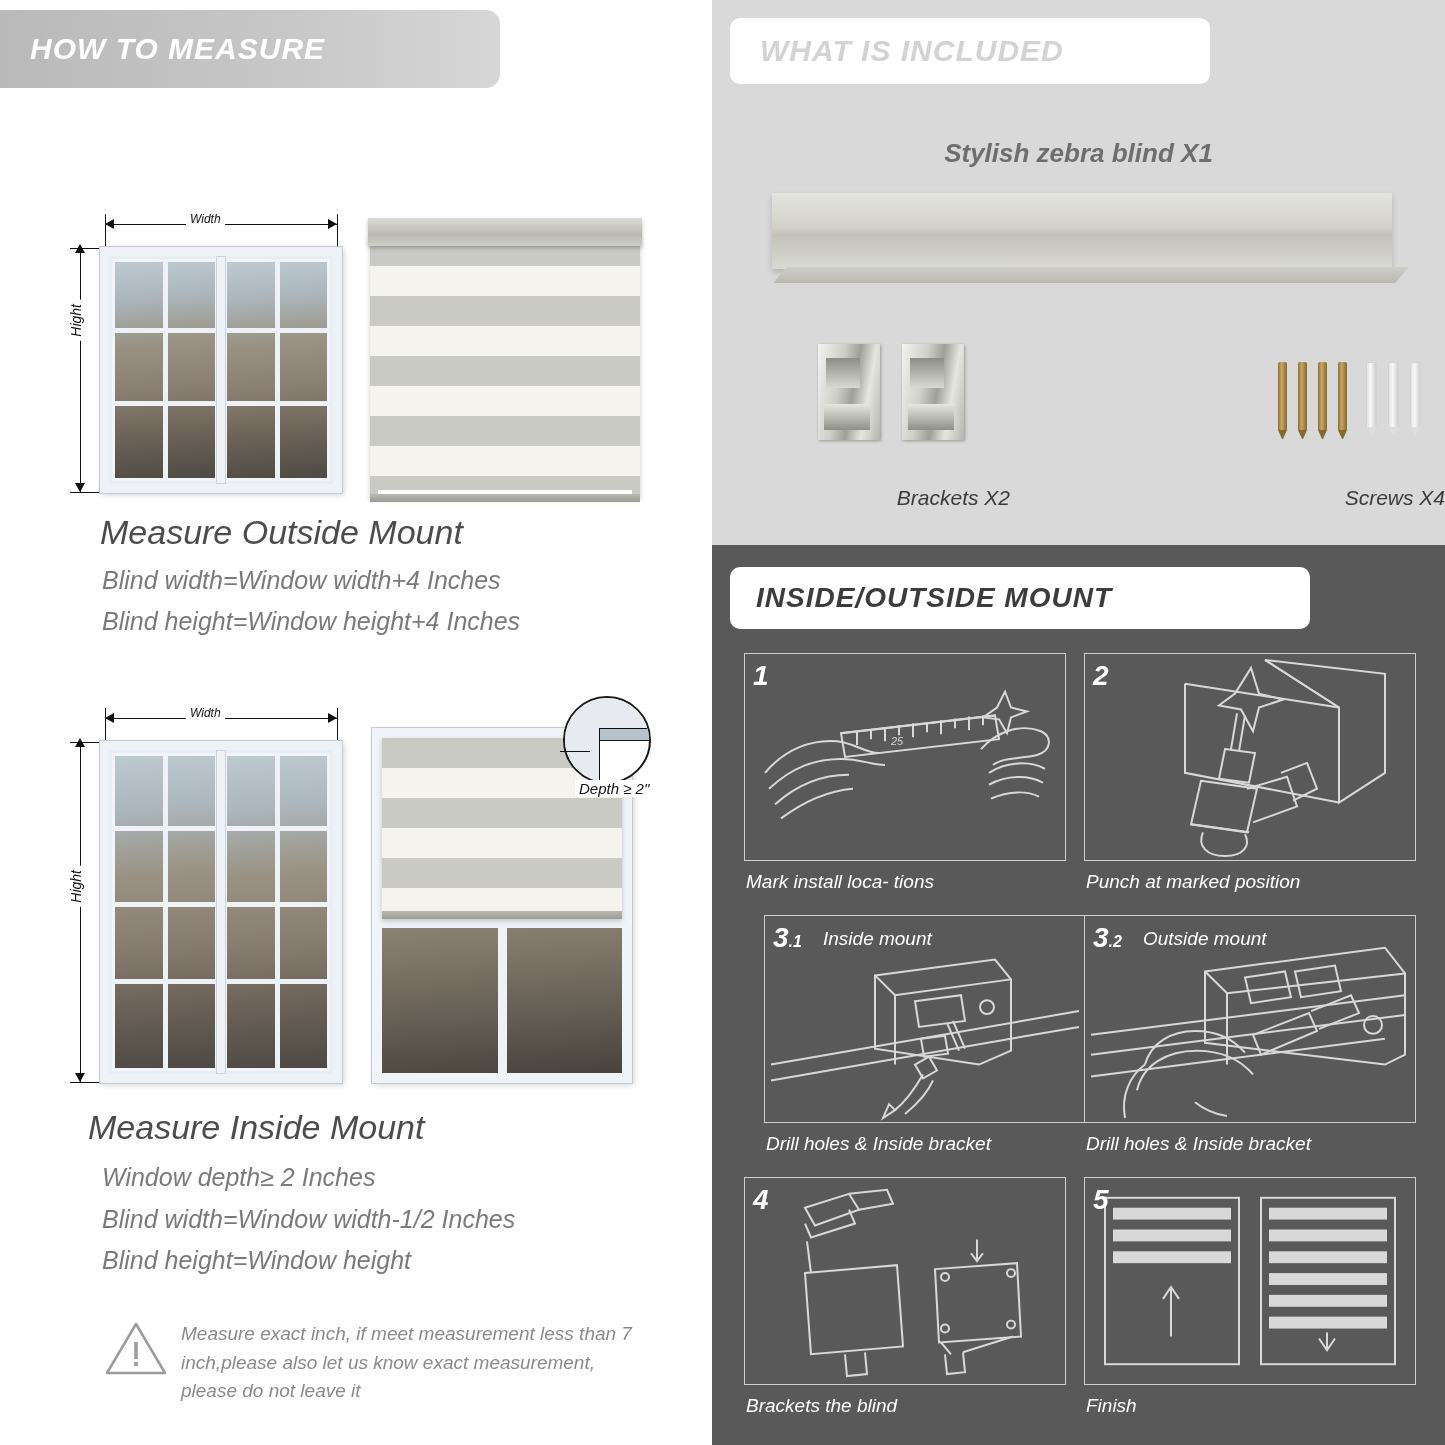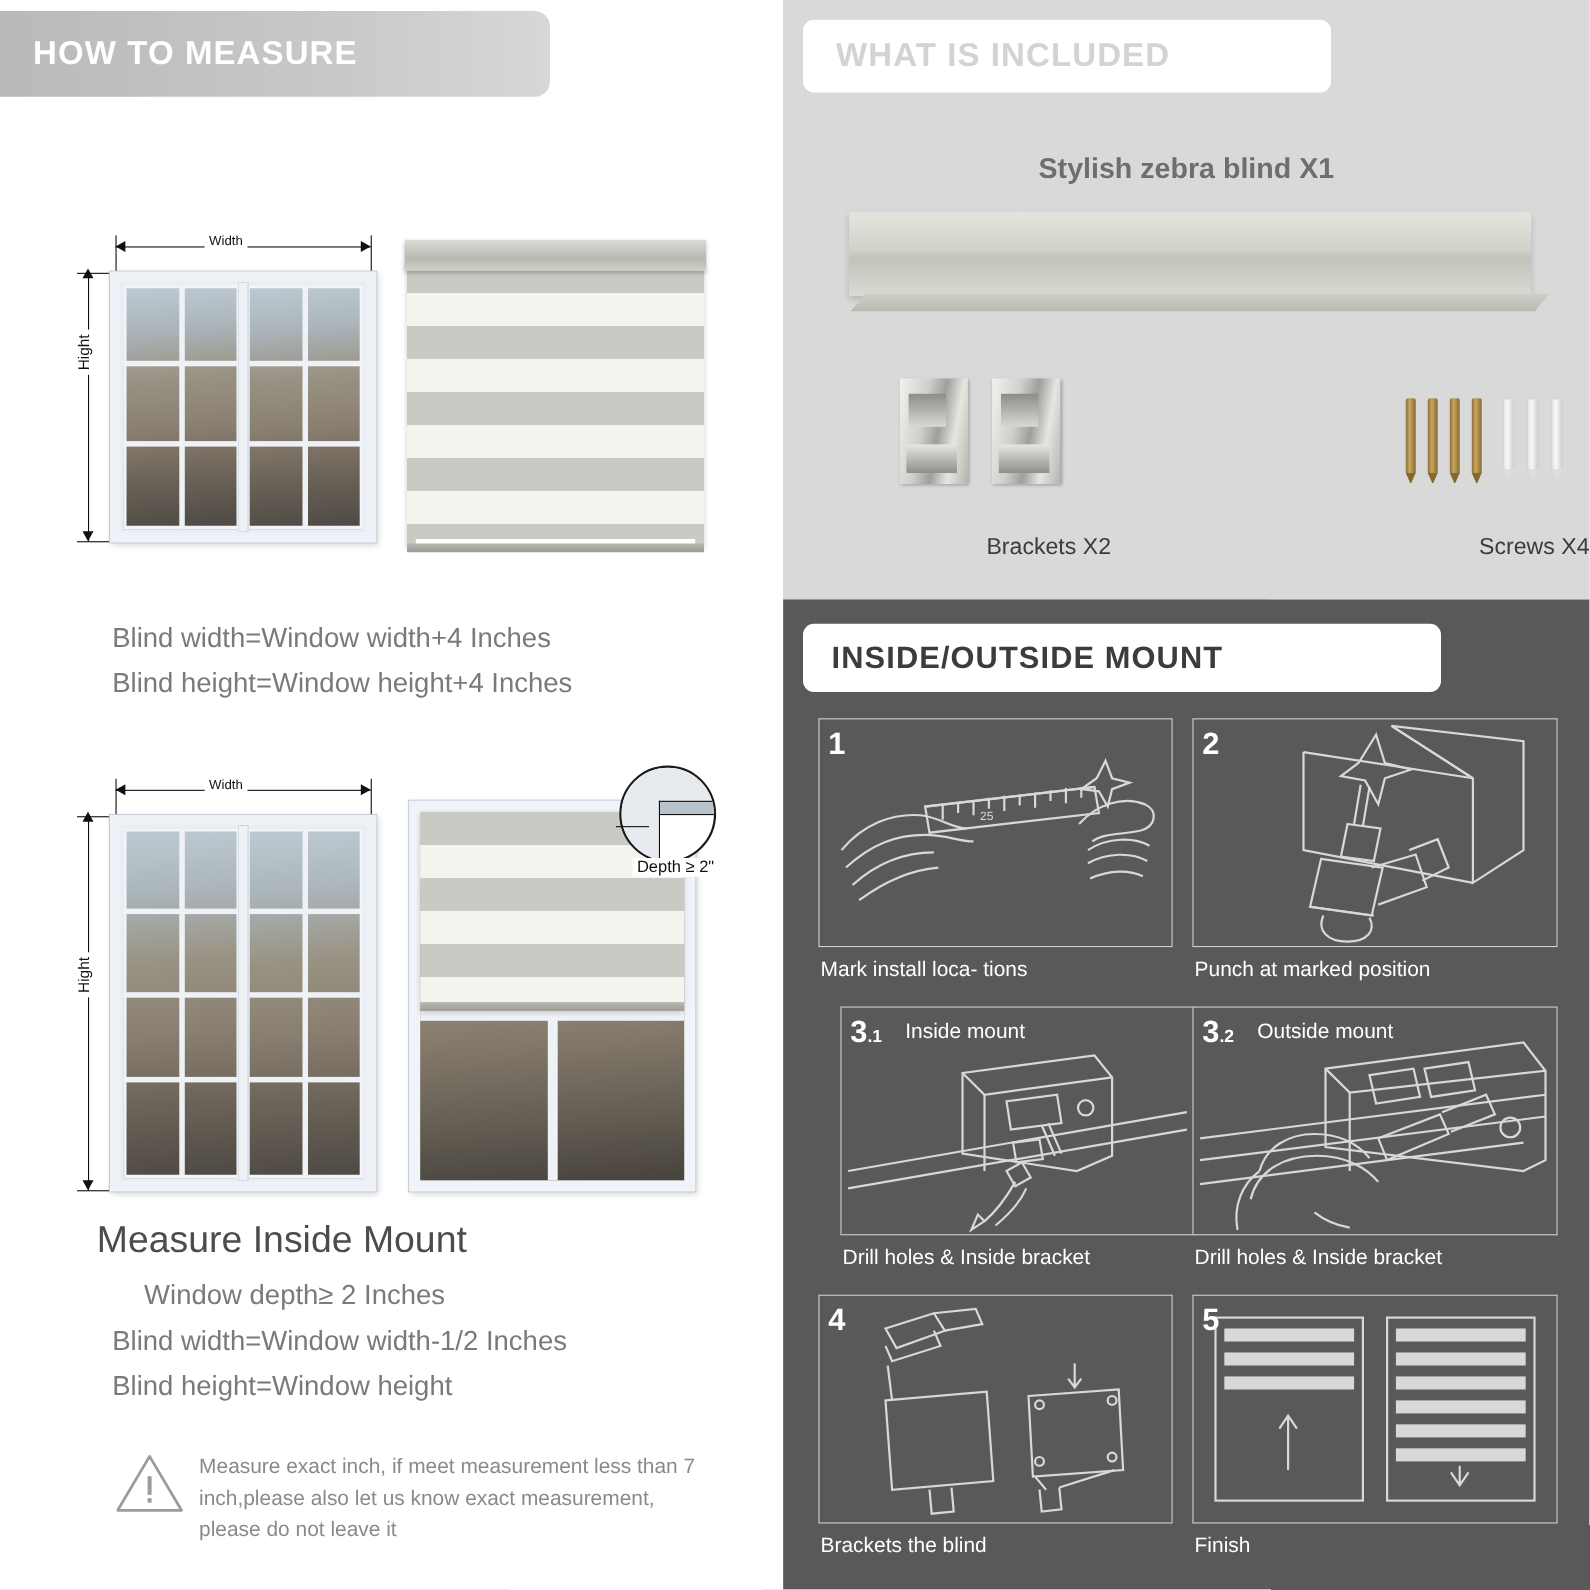--- a/index.html
+++ b/index.html
@@ -3,21 +3,21 @@
 <meta charset="utf-8">
 <style>
   * { box-sizing: border-box; }
   html, body { margin:0; padding:0; }
   body {
     width:1445px; height:1445px;
     font-family:"Liberation Sans", sans-serif;
     background:#ffffff;
     overflow:hidden;
   }
-  .page { position:relative; width:1153px; height:1445px; background:#fde047; }
+  .page { position:relative; width:1153px; height:1445px; background:#fef9c3;font-style:italic; }
 
   
   .left { position:absolute; left:0; top:0; width:712px; height:1445px; background:#fff; }
 
   .tab {
     position:absolute;
     display:flex; align-items:center;
     font-weight:bold; letter-spacing:1px;
     color:#ffffff;
   }
@@ -261,20 +261,21 @@
 
         <div class="blind-head" style="left:-2px;width:274px;top:0;"></div>
         <div class="blind-bottom" style="top:276px;"></div>
       </div>
 
       <div style="position:absolute;left:378px;top:390px;width:254px;height:4px;background:#fff;"></div>
     </div>
 
     <div style="position:absolute;left:370px;top:498px;width:270px;height:0;"></div>
 
+    <div class="head" style="left:100px;top:513px;">Measure Outside Mount</div>
     <div class="line" style="left:102px;top:566px;">Blind width=Window width+4 Inches</div>
     <div class="line" style="left:102px;top:607px;">Blind height=Window height+4 Inches</div>
 
     <div class="measure-block" style="left:0;top:696px;width:712px;height:400px;">
 
       <div class="dimline dim-h" style="left:105px;top:22px;width:232px;"></div>
       <div class="arrow arrow-l" style="left:105px;top:17px;"></div>
       <div class="arrow arrow-r" style="left:328px;top:17px;"></div>
       <div class="tick" style="left:105px;top:12px;height:42px;"></div>
       <div class="tick" style="left:337px;top:12px;height:42px;"></div>
@@ -322,21 +323,21 @@
         <div class="dwall" style="left:34px;top:30px;width:54px;height:12px;background:#b9c3cc;"></div>
         <div class="depth-line" style="left:34px;top:30px;width:54px;"></div>
         <div class="depth-line" style="left:34px;top:42px;width:54px;"></div>
         <div style="position:absolute;left:34px;top:30px;width:1px;height:58px;background:#111;"></div>
       </div>
       <div style="position:absolute;left:560px;top:55px;width:30px;height:1px;background:#111;"></div>
       <div class="dim-label" style="left:575px;top:84px;font-size:15px;">Depth ≥ 2"</div>
     </div>
 
     <div class="head" style="left:88px;top:1108px;">Measure Inside Mount</div>
-    <div class="line" style="left:102px;top:1163px;margin-left:29px;">Window depth≥ 2 Inches</div>
+    <div class="line" style="left:102px;top:1163px;">Window depth≥ 2 Inches</div>
     <div class="line" style="left:102px;top:1205px;">Blind width=Window width-1/2 Inches</div>
     <div class="line" style="left:102px;top:1246px;">Blind height=Window height</div>
 
     <div class="note" style="left:105px;top:1320px;width:540px;">
       <div class="tri">
         <svg viewBox="0 0 62 56" width="62" height="56">
           <path d="M31 4 L60 53 L2 53 Z" fill="none" stroke="#9b9b9b" stroke-width="2.5" stroke-linejoin="round"></path>
           <rect x="29.2" y="22" width="3.6" height="17" fill="#9b9b9b"></rect>
           <rect x="29.2" y="42" width="3.6" height="4" fill="#9b9b9b"></rect>
         </svg>

